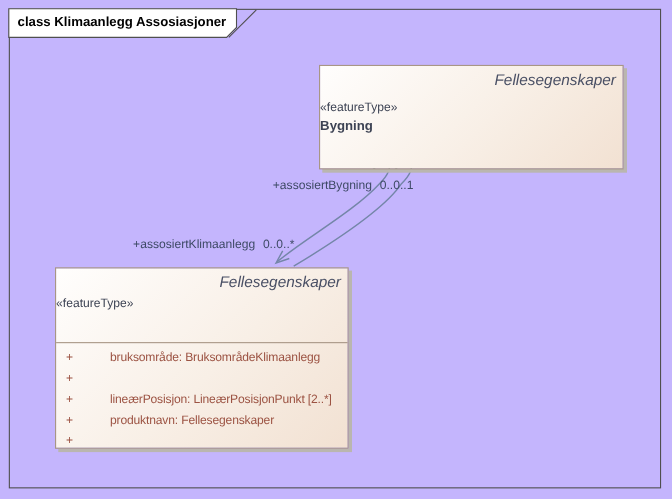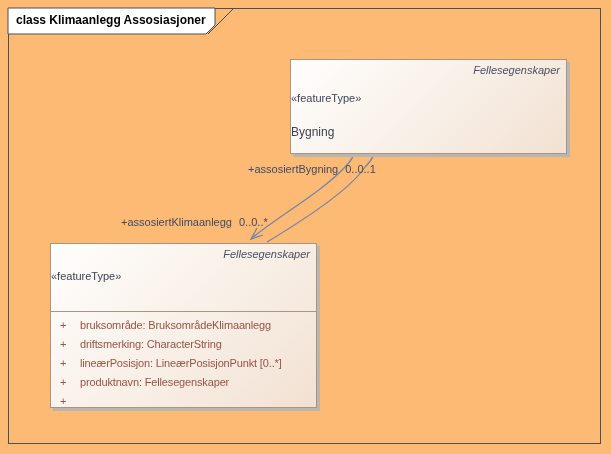--- a/index.html
+++ b/index.html
@@ -1,46 +1,46 @@
 <!DOCTYPE html>
 <html><head>
 <meta charset="utf-8">
 <style>
   html,body{margin:0;padding:0;background:#fff;}
   body{font-family:"Liberation Sans","DejaVu Sans",sans-serif;}
-  #canvas{position:relative;width:611px;height:454px;background:#fdba74;overflow:hidden;}
+  #canvas{position:relative;width:611px;height:454px;background:#c4b5fd;overflow:hidden;}
 
   .frame{position:absolute;left:8px;top:8px;width:593px;height:436px;
          border:1px solid #4f4f4f;box-sizing:border-box;}
   .frame-title{position:absolute;left:16px;top:13px;font-size:12px;font-weight:bold;
          color:#000;white-space:nowrap;}
 
   .uml-class{position:absolute;box-sizing:border-box;
          background:linear-gradient(135deg,#fffefd 0%,#f8efe6 55%,#f2e1d2 100%);
          border:1px solid #a89685;
          box-shadow:3px 3px 0 #bab6af;}
-  .pkg-label{position:absolute;top:4px;right:6px;font-size:11px;font-style:italic;
+  .pkg-label{position:absolute;top:4px;right:6px;font-size:14px;font-style:italic;
          color:#4a5065;white-space:nowrap;}
   .class-center{text-align:left;}
   .stereotype{font-size:11px;color:#3d4354;}
-  .class-name{font-size:12px;font-weight:normal;color:#3d4354;margin-top:21px;}
+  .class-name{font-size:12px;font-weight:bold;color:#3d4354;margin-top:3px;}
 
   #class-bygning{left:290px;top:59px;width:277px;height:95px;}
   #class-bygning .class-center{padding-top:32px;}
 
   #class-klimaanlegg{left:50px;top:243px;width:267px;height:165px;}
   #class-klimaanlegg .class-header{position:relative;height:68px;
          border-bottom:1px solid #a89685;box-sizing:border-box;}
   #class-klimaanlegg .class-center{padding-top:26px;}
 
   .attr-list{padding-top:4px;}
   .attr-row{display:flex;height:19px;line-height:19px;font-size:11px;color:#9c5343;
          white-space:nowrap;}
   .attr-vis{width:12px;margin-left:9px;flex:none;}
-  .attr-text{margin-left:8px;letter-spacing:-0.15px;}
+  .attr-text{margin-left:28px;letter-spacing:-0.15px;}
 
   .assoc-label{position:absolute;font-size:11px;color:#3e4a66;white-space:nowrap;}
   .assoc-label .mult{margin-left:7px;}
 
   svg.overlay{position:absolute;left:0;top:0;width:611px;height:454px;
          pointer-events:none;}
 </style>
 </head>
 <body>
 
@@ -76,25 +76,24 @@
         <div class="stereotype">«featureType»</div>
       </div>
     </div>
     <div class="attr-list">
       <div class="attr-row">
         <span class="attr-vis">+</span>
         <span class="attr-text">bruksområde: BruksområdeKlimaanlegg</span>
       </div>
       <div class="attr-row">
         <span class="attr-vis">+</span>
-        <span class="attr-text">driftsmerking: CharacterString</span>
       </div>
       <div class="attr-row">
         <span class="attr-vis">+</span>
-        <span class="attr-text">lineærPosisjon: LineærPosisjonPunkt [0..*]</span>
+        <span class="attr-text">lineærPosisjon: LineærPosisjonPunkt [2..*]</span>
       </div>
       <div class="attr-row">
         <span class="attr-vis">+</span>
         <span class="attr-text">produktnavn: Fellesegenskaper</span>
       </div>
       <div class="attr-row">
         <span class="attr-vis">+</span>
       </div>
     </div>
   </div>

